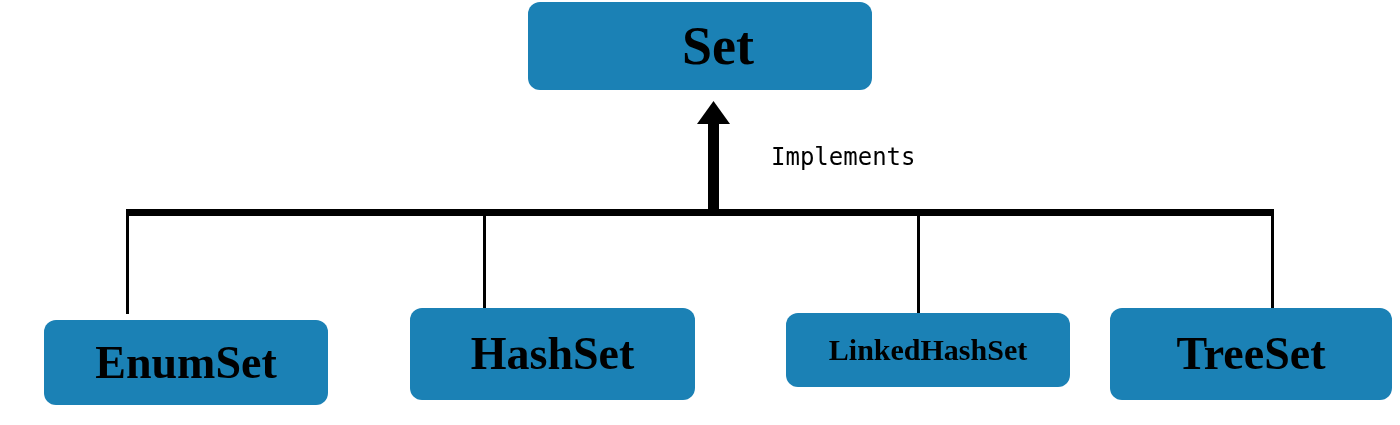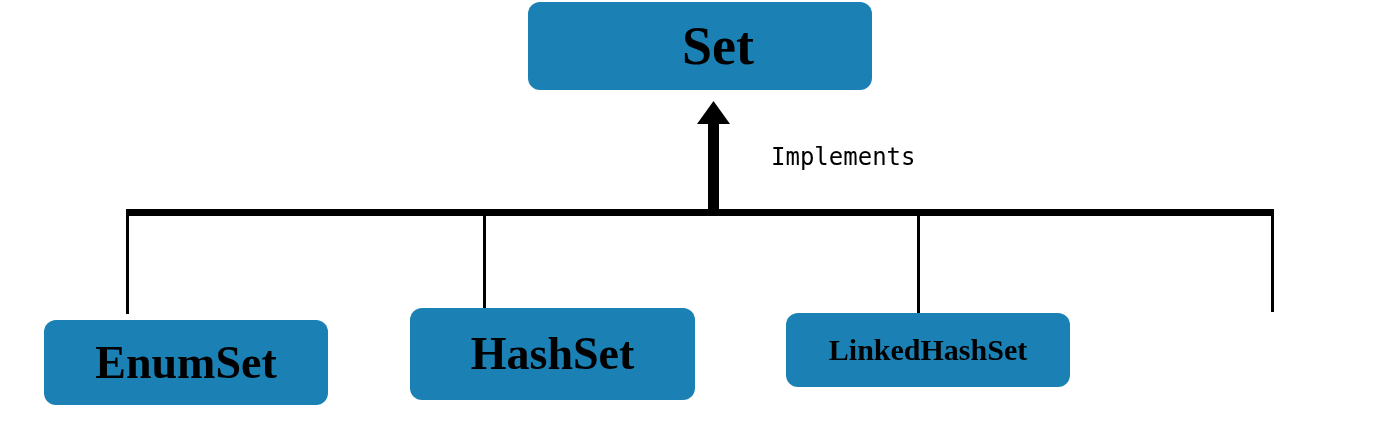--- a/index.html
+++ b/index.html
@@ -82,14 +82,15 @@
   <div class="node" id="node-set">Set</div>
 
   <div id="edge-label-implements">Implements</div>
 
   <div class="node" id="node-enumset">EnumSet</div>
 
   <div class="node" id="node-hashset">HashSet</div>
 
   <div class="node" id="node-linkedhashset">LinkedHashSet</div>
 
+  <div class="node" id="node-treeset">TreeSet</div>
 
 </div>
 
 </body></html>

